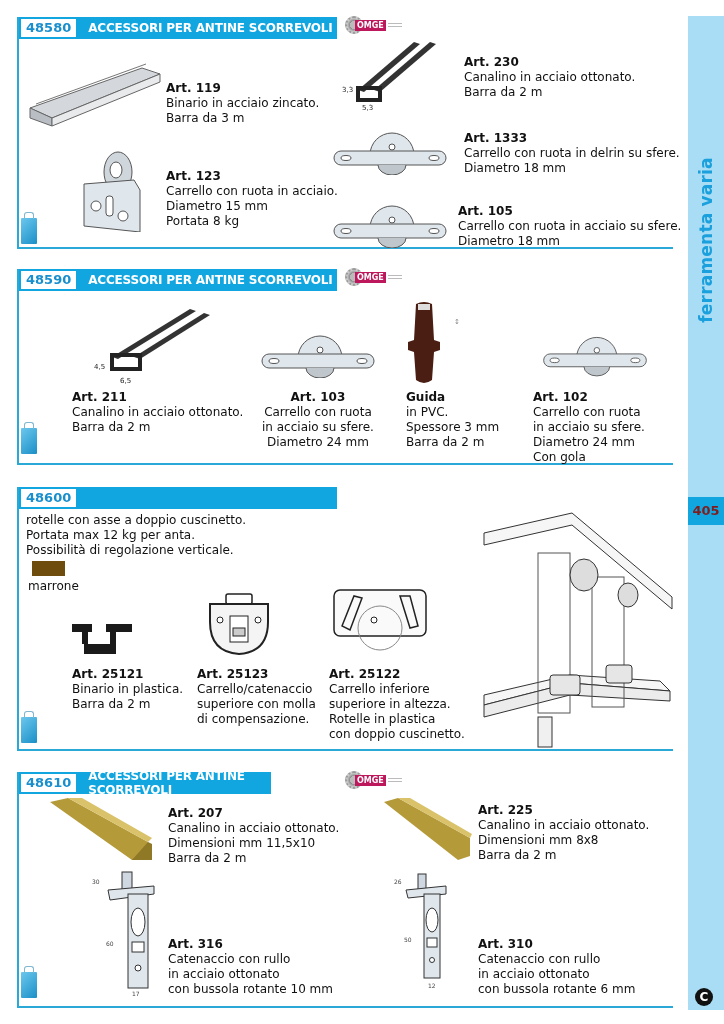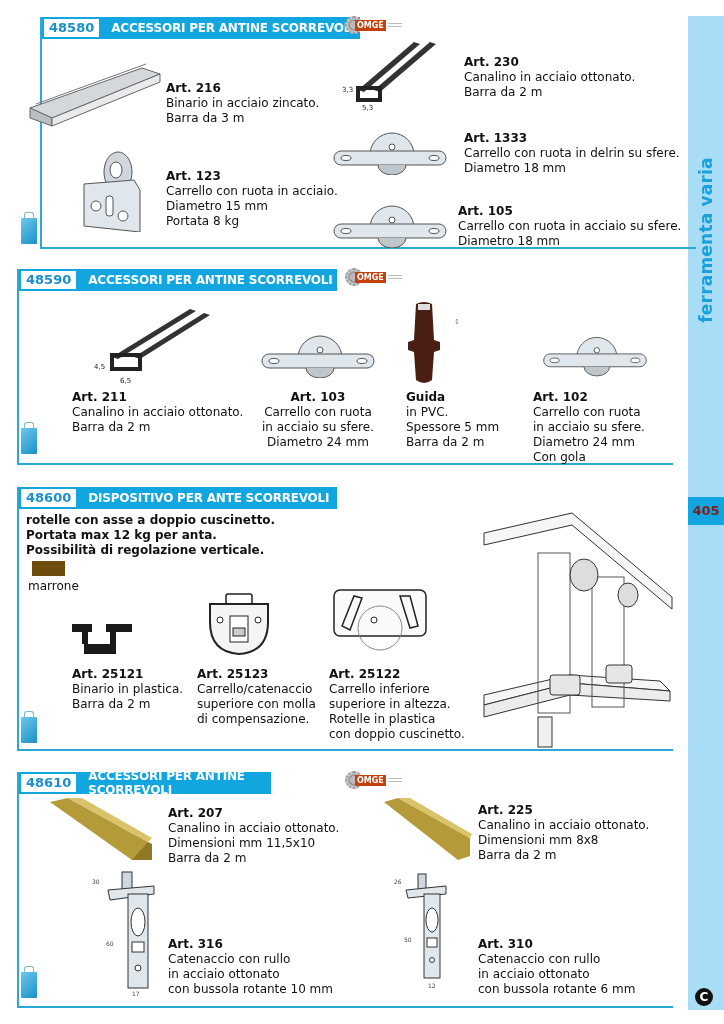--- a/index.html
+++ b/index.html
@@ -12,21 +12,21 @@
   .page-num { position: absolute; left: 688px; top: 497px; width: 36px; height: 28px; background: #12a6e0; color: #7f1d1d; font-weight: bold; font-size: 13px; text-align: center; line-height: 28px; }
   .c-logo { position: absolute; left: 695px; top: 988px; width: 18px; height: 18px; border-radius: 50%; background: #111; color: #fff; font-size: 12px; font-weight: bold; text-align: center; line-height: 18px; }
 
   .section { position: absolute; left: 17px; border-left: 2px solid #2aa9d6; border-bottom: 2px solid #2aa9d6; }
   .sec-head { position: absolute; left: 0; top: 0; height: 22px; background: #12a6e0; display: flex; align-items: center; }
   .sec-code { background: #fff; color: #1a8fcd; font-weight: bold; font-size: 13px; height: 18px; line-height: 18px; padding: 0 5px; margin-left: 2px; }
   .sec-title { color: #fff; font-weight: bold; font-size: 12px; margin-left: 12px; letter-spacing: -0.2px; }
 
   .omge { position: absolute; display: flex; align-items: center; }
   .omge-gear { width: 18px; height: 18px; border-radius: 50%; background: radial-gradient(circle, #bbb 40%, #888 41%, #ccc 70%); border: 2px dotted #999; }
-  .omge-text { margin-left: -8px; background: #c2410c; color: #fff; font-size: 8px; font-weight: bold; padding: 1px 2px; }
+  .omge-text { margin-left: -8px; background: #be185d; color: #fff; font-size: 8px; font-weight: bold; padding: 1px 2px; }
   .omge-tag { margin-left: 2px; width: 14px; height: 4px; border-top: 1px solid #bbb; border-bottom: 1px solid #bbb; }
 
   .bag { position: absolute; width: 16px; height: 26px; background: linear-gradient(135deg,#6cc8ee,#1b8fc7); border-radius: 1px; }
   .bag::before { content: ""; position: absolute; left: 3px; top: -6px; width: 8px; height: 6px; border: 1.5px solid #7fb6d2; border-bottom: none; border-radius: 3px 3px 0 0; }
 
   .item { position: absolute; font-size: 12px; line-height: 15px; }
   .item .art { font-weight: bold; display: block; }
   .item .ln { display: block; white-space: nowrap; }
 
   .img { position: absolute; }
@@ -38,40 +38,40 @@
 </head>
 <body>
 
 <div class="sidebar"></div>
 <div class="sidebar-title">
     <span>ferramenta varia</span>
   </div>
 <div class="page-num">405</div>
 <div class="c-logo">C</div>
 
-<div class="section" style="top:17px; width:656px; height:232px;margin-left:23px;">
+<div class="section" style="top:17px; width:656px; height:232px;">
   <div class="sec-head" style="width:318px;">
     <span class="sec-code">48580</span>
     <span class="sec-title">ACCESSORI PER ANTINE SCORREVOLI</span>
   </div>
 </div>
 <div class="omge" style="left:345px; top:16px;">
   <div class="omge-gear"></div>
   <div class="omge-text">OMGE</div>
   <div class="omge-tag"></div>
 </div>
 
 <svg class="img" style="left:22px; top:60px;" width="140" height="70" viewBox="0 0 140 70">
   <polygon points="8,48 120,8 138,14 30,58" fill="#d4d8dc" stroke="#666" stroke-width="1"></polygon>
   <polygon points="8,48 30,58 30,66 8,58" fill="#b8bec4" stroke="#666" stroke-width="1"></polygon>
   <polygon points="30,58 138,14 138,22 30,66" fill="#e8eaec" stroke="#666" stroke-width="1"></polygon>
   <line x1="14" y1="44" x2="124" y2="4" stroke="#777"></line>
 </svg>
 <div class="item" style="left:166px; top:81px;">
-  <span class="art">Art. 216</span>
+  <span class="art">Art. 119</span>
   <span class="ln">Binario in acciaio zincato.</span>
   <span class="ln">Barra da 3 m</span>
 </div>
 
 <svg class="img" style="left:80px; top:150px;" width="70" height="82" viewBox="0 0 70 82">
   <ellipse cx="38" cy="22" rx="14" ry="20" fill="#cfd6dc" stroke="#555"></ellipse>
   <ellipse cx="36" cy="20" rx="6" ry="8" fill="#fff" stroke="#555"></ellipse>
   <polygon points="4,34 54,30 60,40 60,82 4,76" fill="#dfe6ec" stroke="#555"></polygon>
   <circle cx="16" cy="56" r="5" fill="#fff" stroke="#555"></circle>
   <rect x="26" y="46" width="7" height="20" rx="3" fill="#fff" stroke="#555"></rect>
@@ -167,21 +167,21 @@
 </div>
 
 <svg class="img" style="left:408px; top:300px;" width="64" height="86" viewBox="0 0 64 86">
   <path d="M8,4 Q16,0 24,4 L26,40 L32,42 L32,50 L26,52 L24,80 Q16,86 8,80 L6,52 L0,50 L0,42 L6,40 Z" fill="#4a1e12"></path>
   <rect x="10" y="4" width="12" height="6" fill="#ddd"></rect>
   <text x="46" y="24" font-size="7" fill="#888">↕</text>
 </svg>
 <div class="item" style="left:406px; top:390px;">
   <span class="art">Guida</span>
   <span class="ln">in PVC.</span>
-  <span class="ln">Spessore 5 mm</span>
+  <span class="ln">Spessore 3 mm</span>
   <span class="ln">Barra da 2 m</span>
 </div>
 
 <svg class="img" style="left:540px; top:328px;" width="110" height="50" viewBox="0 0 120 50">
   <path d="M40,30 A22,22 0 0 1 84,30 Z" fill="#dfe6ec" stroke="#555"></path>
   <rect x="4" y="26" width="112" height="14" rx="7" fill="#dfe6ec" stroke="#555"></rect>
   <circle cx="62" cy="22" r="3" fill="#fff" stroke="#555"></circle>
   <ellipse cx="16" cy="33" rx="5" ry="2.5" fill="#fff" stroke="#555"></ellipse>
   <ellipse cx="104" cy="33" rx="5" ry="2.5" fill="#fff" stroke="#555"></ellipse>
   <path d="M48,40 A14,10 0 0 0 76,40" fill="#bfc6cc" stroke="#555"></path>
@@ -191,24 +191,23 @@
   <span class="ln">Carrello con ruota</span>
   <span class="ln">in acciaio su sfere.</span>
   <span class="ln">Diametro 24 mm</span>
   <span class="ln">Con gola</span>
 </div>
 <div class="bag" style="left:21px; top:428px;"></div>
 
 <div class="section" style="top:487px; width:656px; height:264px;">
   <div class="sec-head" style="width:318px;">
     <span class="sec-code">48600</span>
-    <span class="sec-title">DISPOSITIVO PER ANTE SCORREVOLI</span>
-  </div>
-</div>
-<div class="desc" style="left:26px; top:513px;font-weight:bold;">
+  </div>
+</div>
+<div class="desc" style="left:26px; top:513px;">
   <span>rotelle con asse a doppio cuscinetto.</span>
   <span>Portata max 12 kg per anta.</span>
   <span>Possibilità di regolazione verticale.</span>
 </div>
 <div class="swatch" style="left:32px; top:561px;"></div>
 <div class="swatch-label" style="left:28px; top:579px;">marrone</div>
 
 <svg class="img" style="left:70px; top:622px;" width="64" height="34" viewBox="0 0 64 34">
   <path d="M2,2 H22 V10 H18 V22 H40 V10 H36 V2 H62 V10 H46 V32 H14 V22 H12 V10 H2 Z" fill="#1a1a1a"></path>
 </svg>

